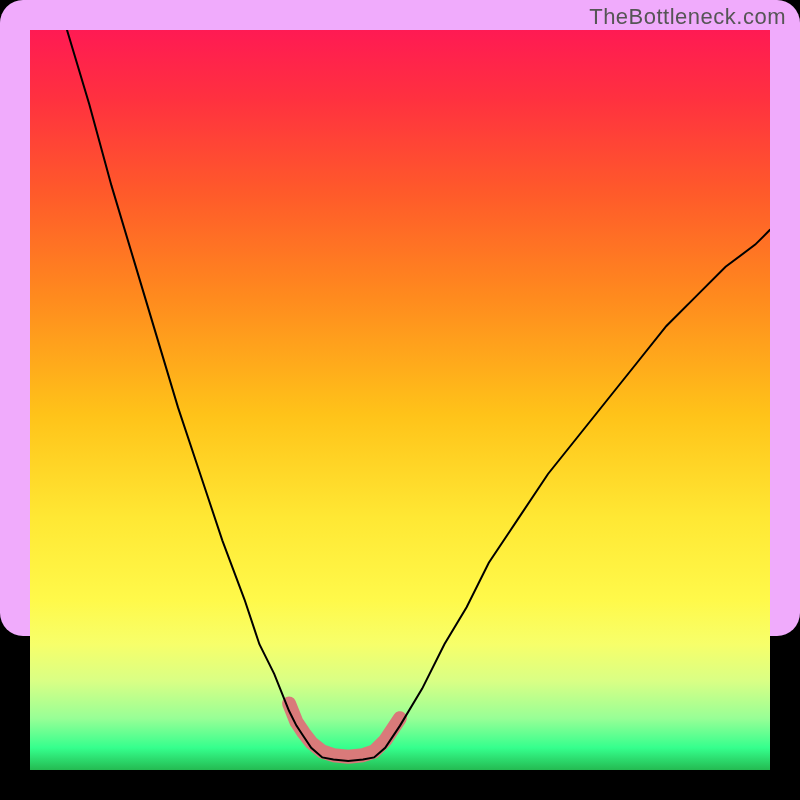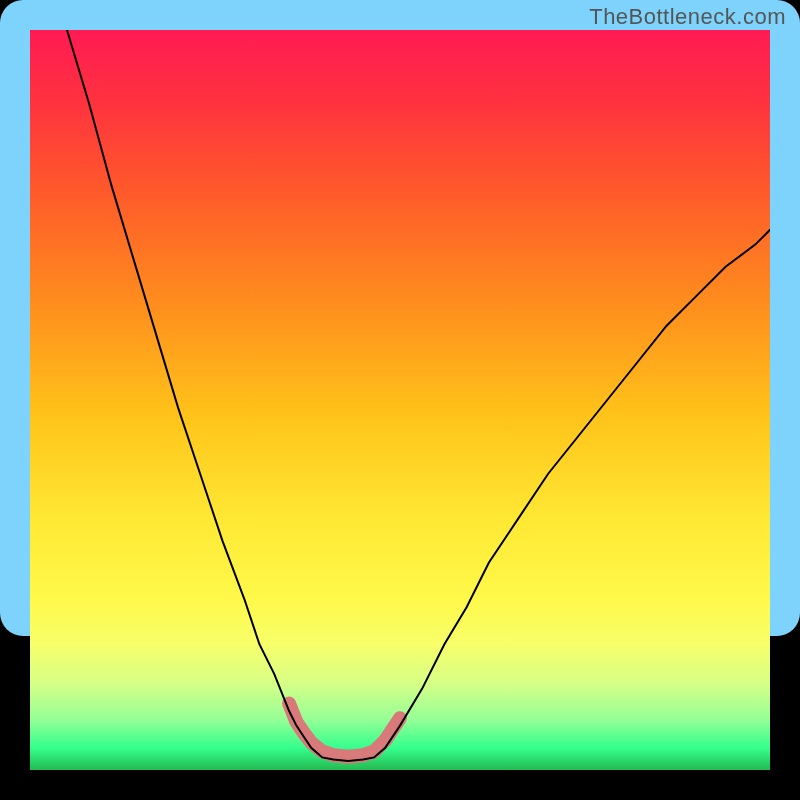--- a/index.html
+++ b/index.html
@@ -8,21 +8,21 @@
     width: 800px;
     height: 800px;
     background: #000;
     font-family: Arial, Helvetica, sans-serif;
     overflow: hidden;
   }
   .frame {
     position: relative;
     width: 800px;
     height: 636px;
-    background: #7dd3fc;
+    background: #f0abfc;
     border-radius: 23px;
   }
   .watermark {
     position: absolute;
     top: 4px;
     right: 14px;
     color: #555;
     font-size: 22px;
     font-weight: 500;
     letter-spacing: 0.5px;

